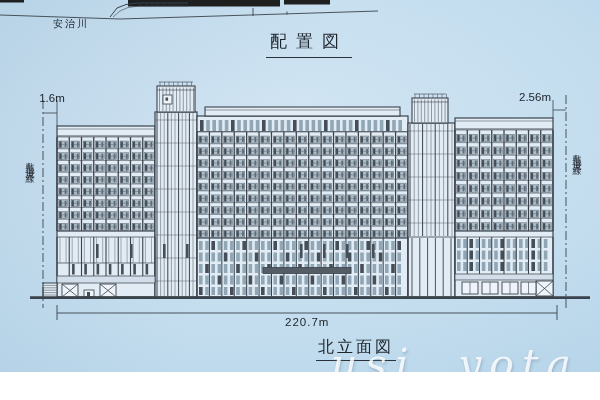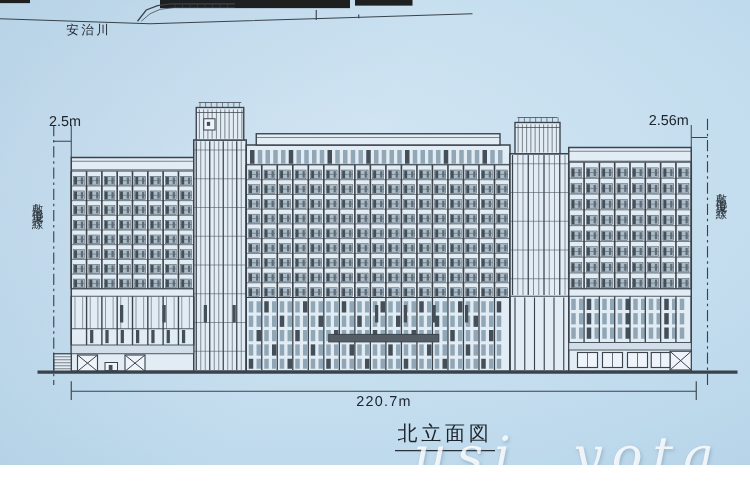--- a/index.html
+++ b/index.html
@@ -1703,22 +1703,23 @@
         <line x1="43" y1="100" x2="43" y2="308" stroke="#333b43" stroke-width="0.9" stroke-dasharray="9 3 2 3"></line>
         <line x1="566" y1="95" x2="566" y2="308" stroke="#333b43" stroke-width="0.9" stroke-dasharray="9 3 2 3"></line>
       </g>
       <g>
         <line x1="30" y1="297.6" x2="590" y2="297.6" stroke="#333b43" stroke-width="2.6"></line>
       </g>
     </svg>
 
   <div class="lbl river">安治川</div>
 
+  <div class="title site">配置図</div>
 
-  <div class="lbl dim dl">2.5m</div>
+  <div class="lbl dim dl">1.6m</div>
 
   <div class="lbl dim dr">2.56m</div>
 
   <div class="vlbl bl">敷地境界線</div>
 
   <div class="vlbl br">敷地境界線</div>
 
   <div class="lbl dim dt">220.7m</div>
 
   <div class="title elev">北立面図</div>

